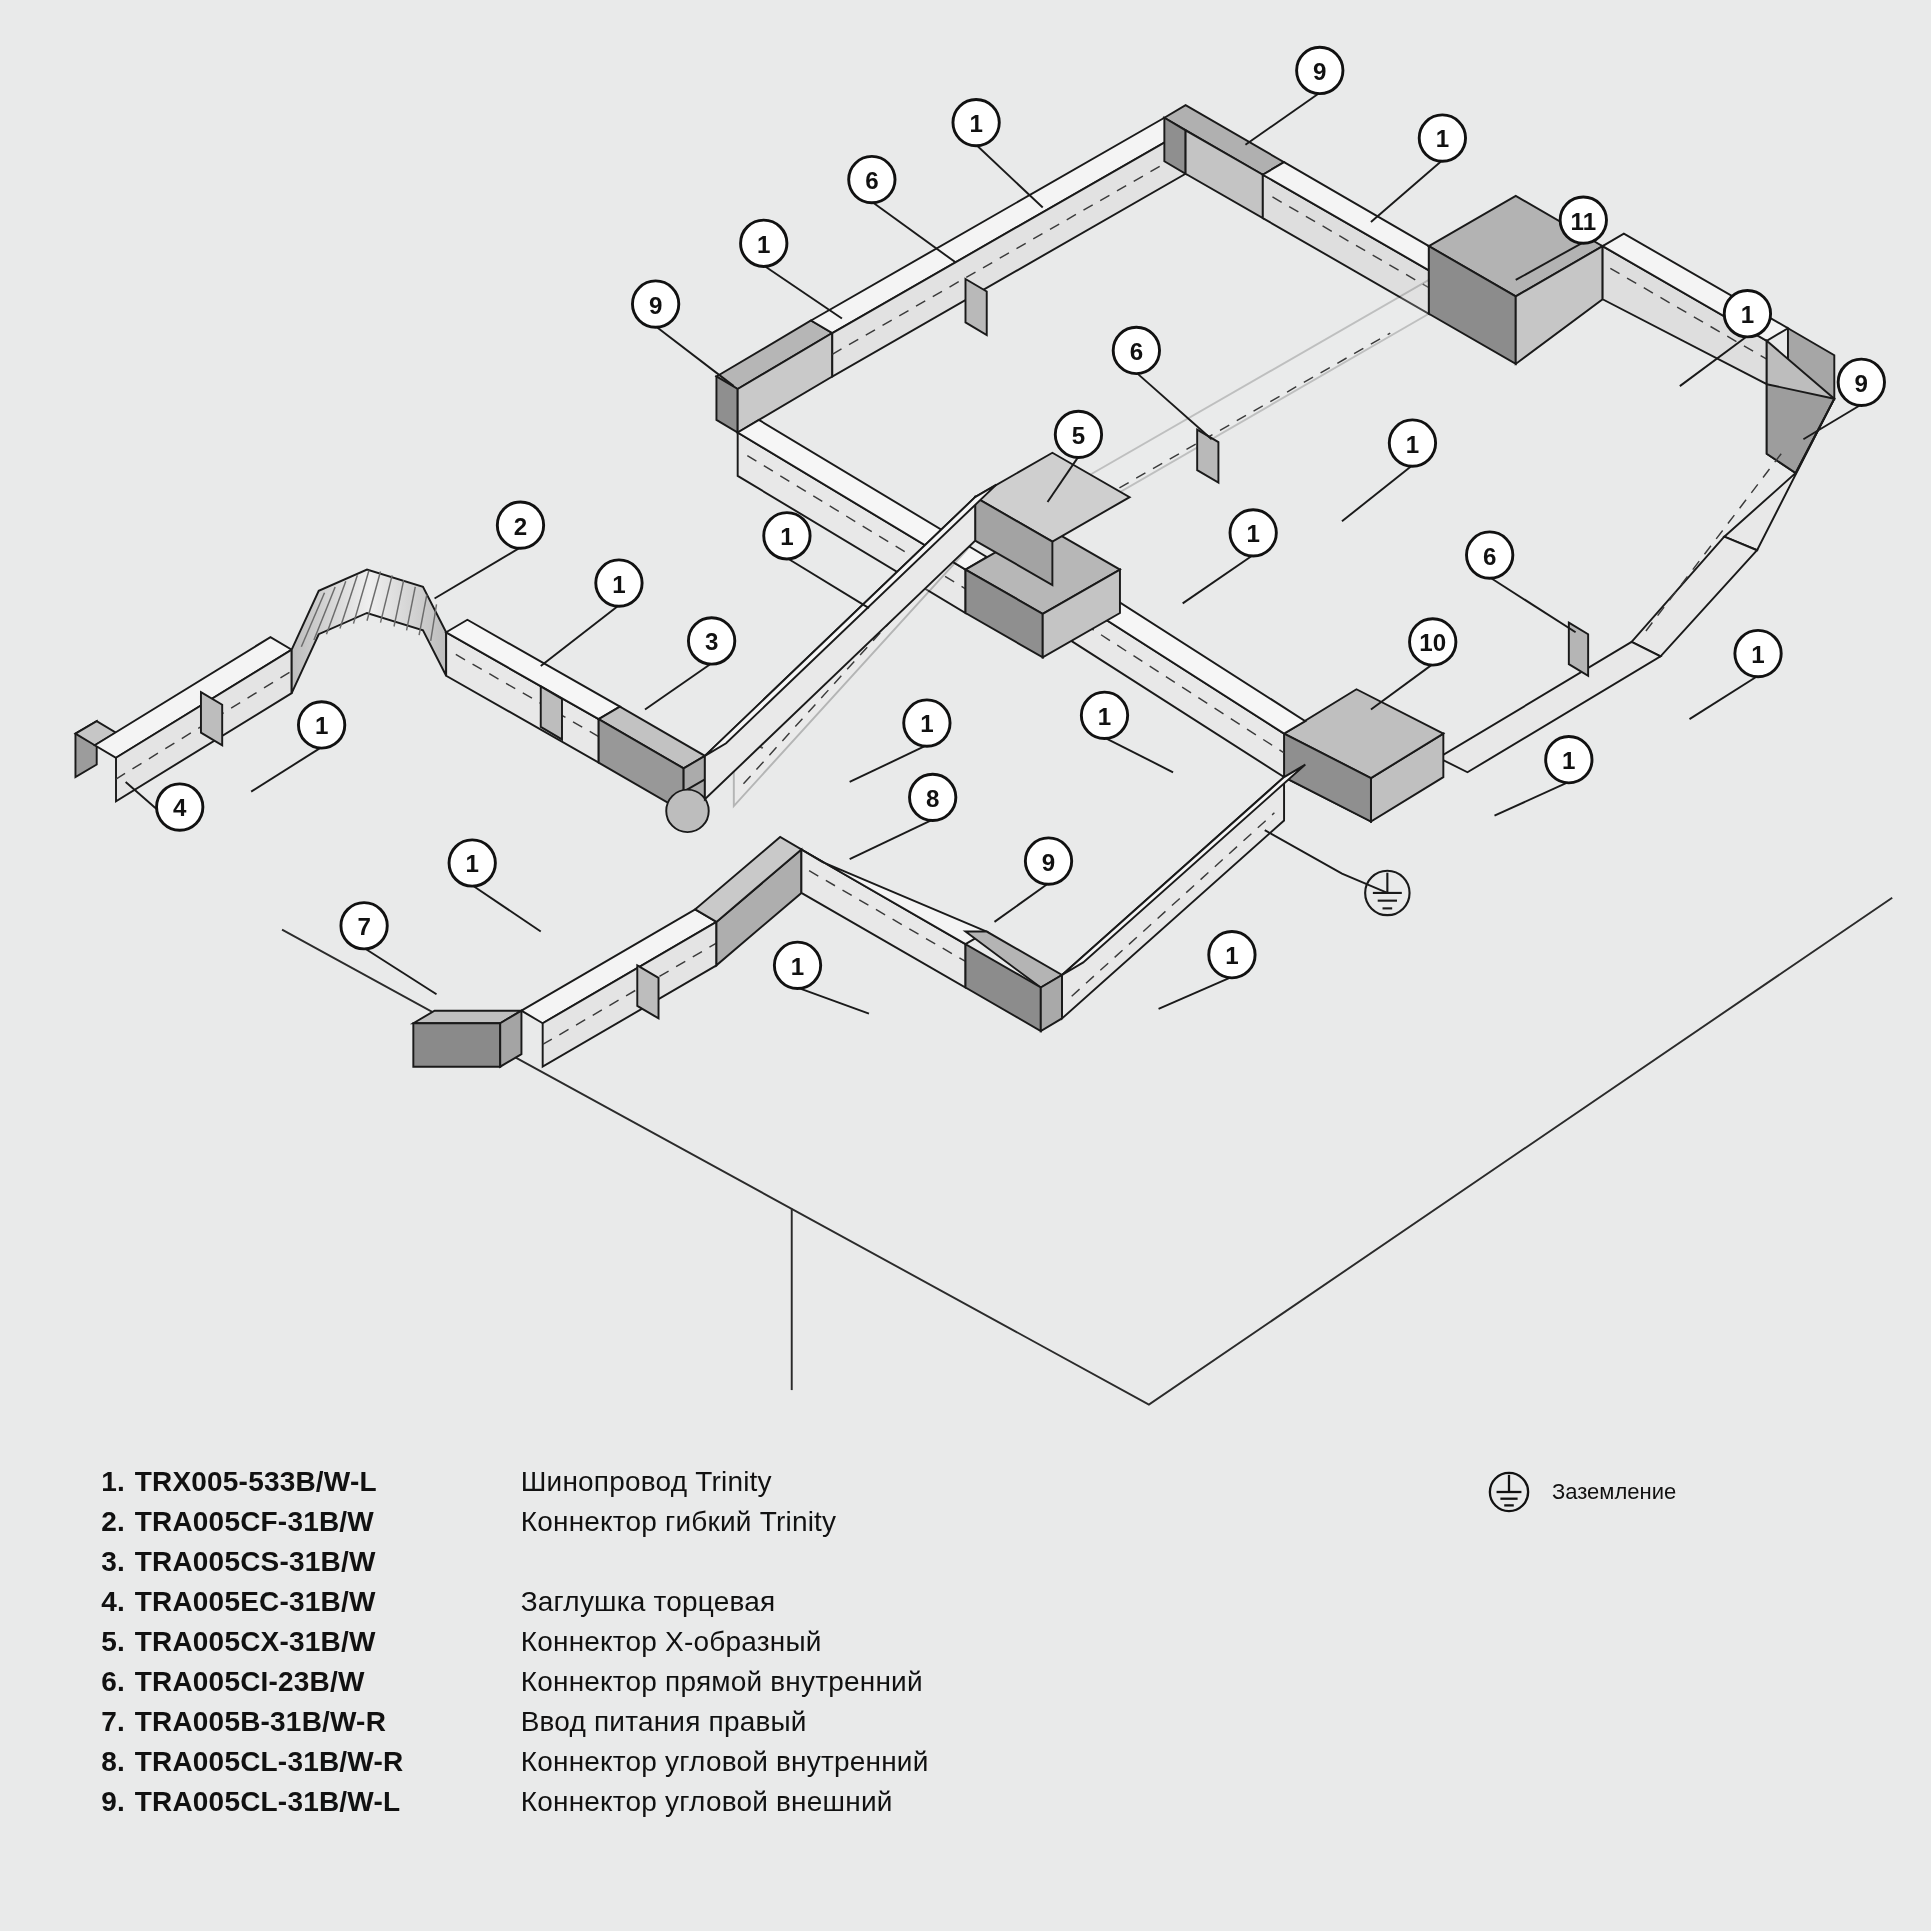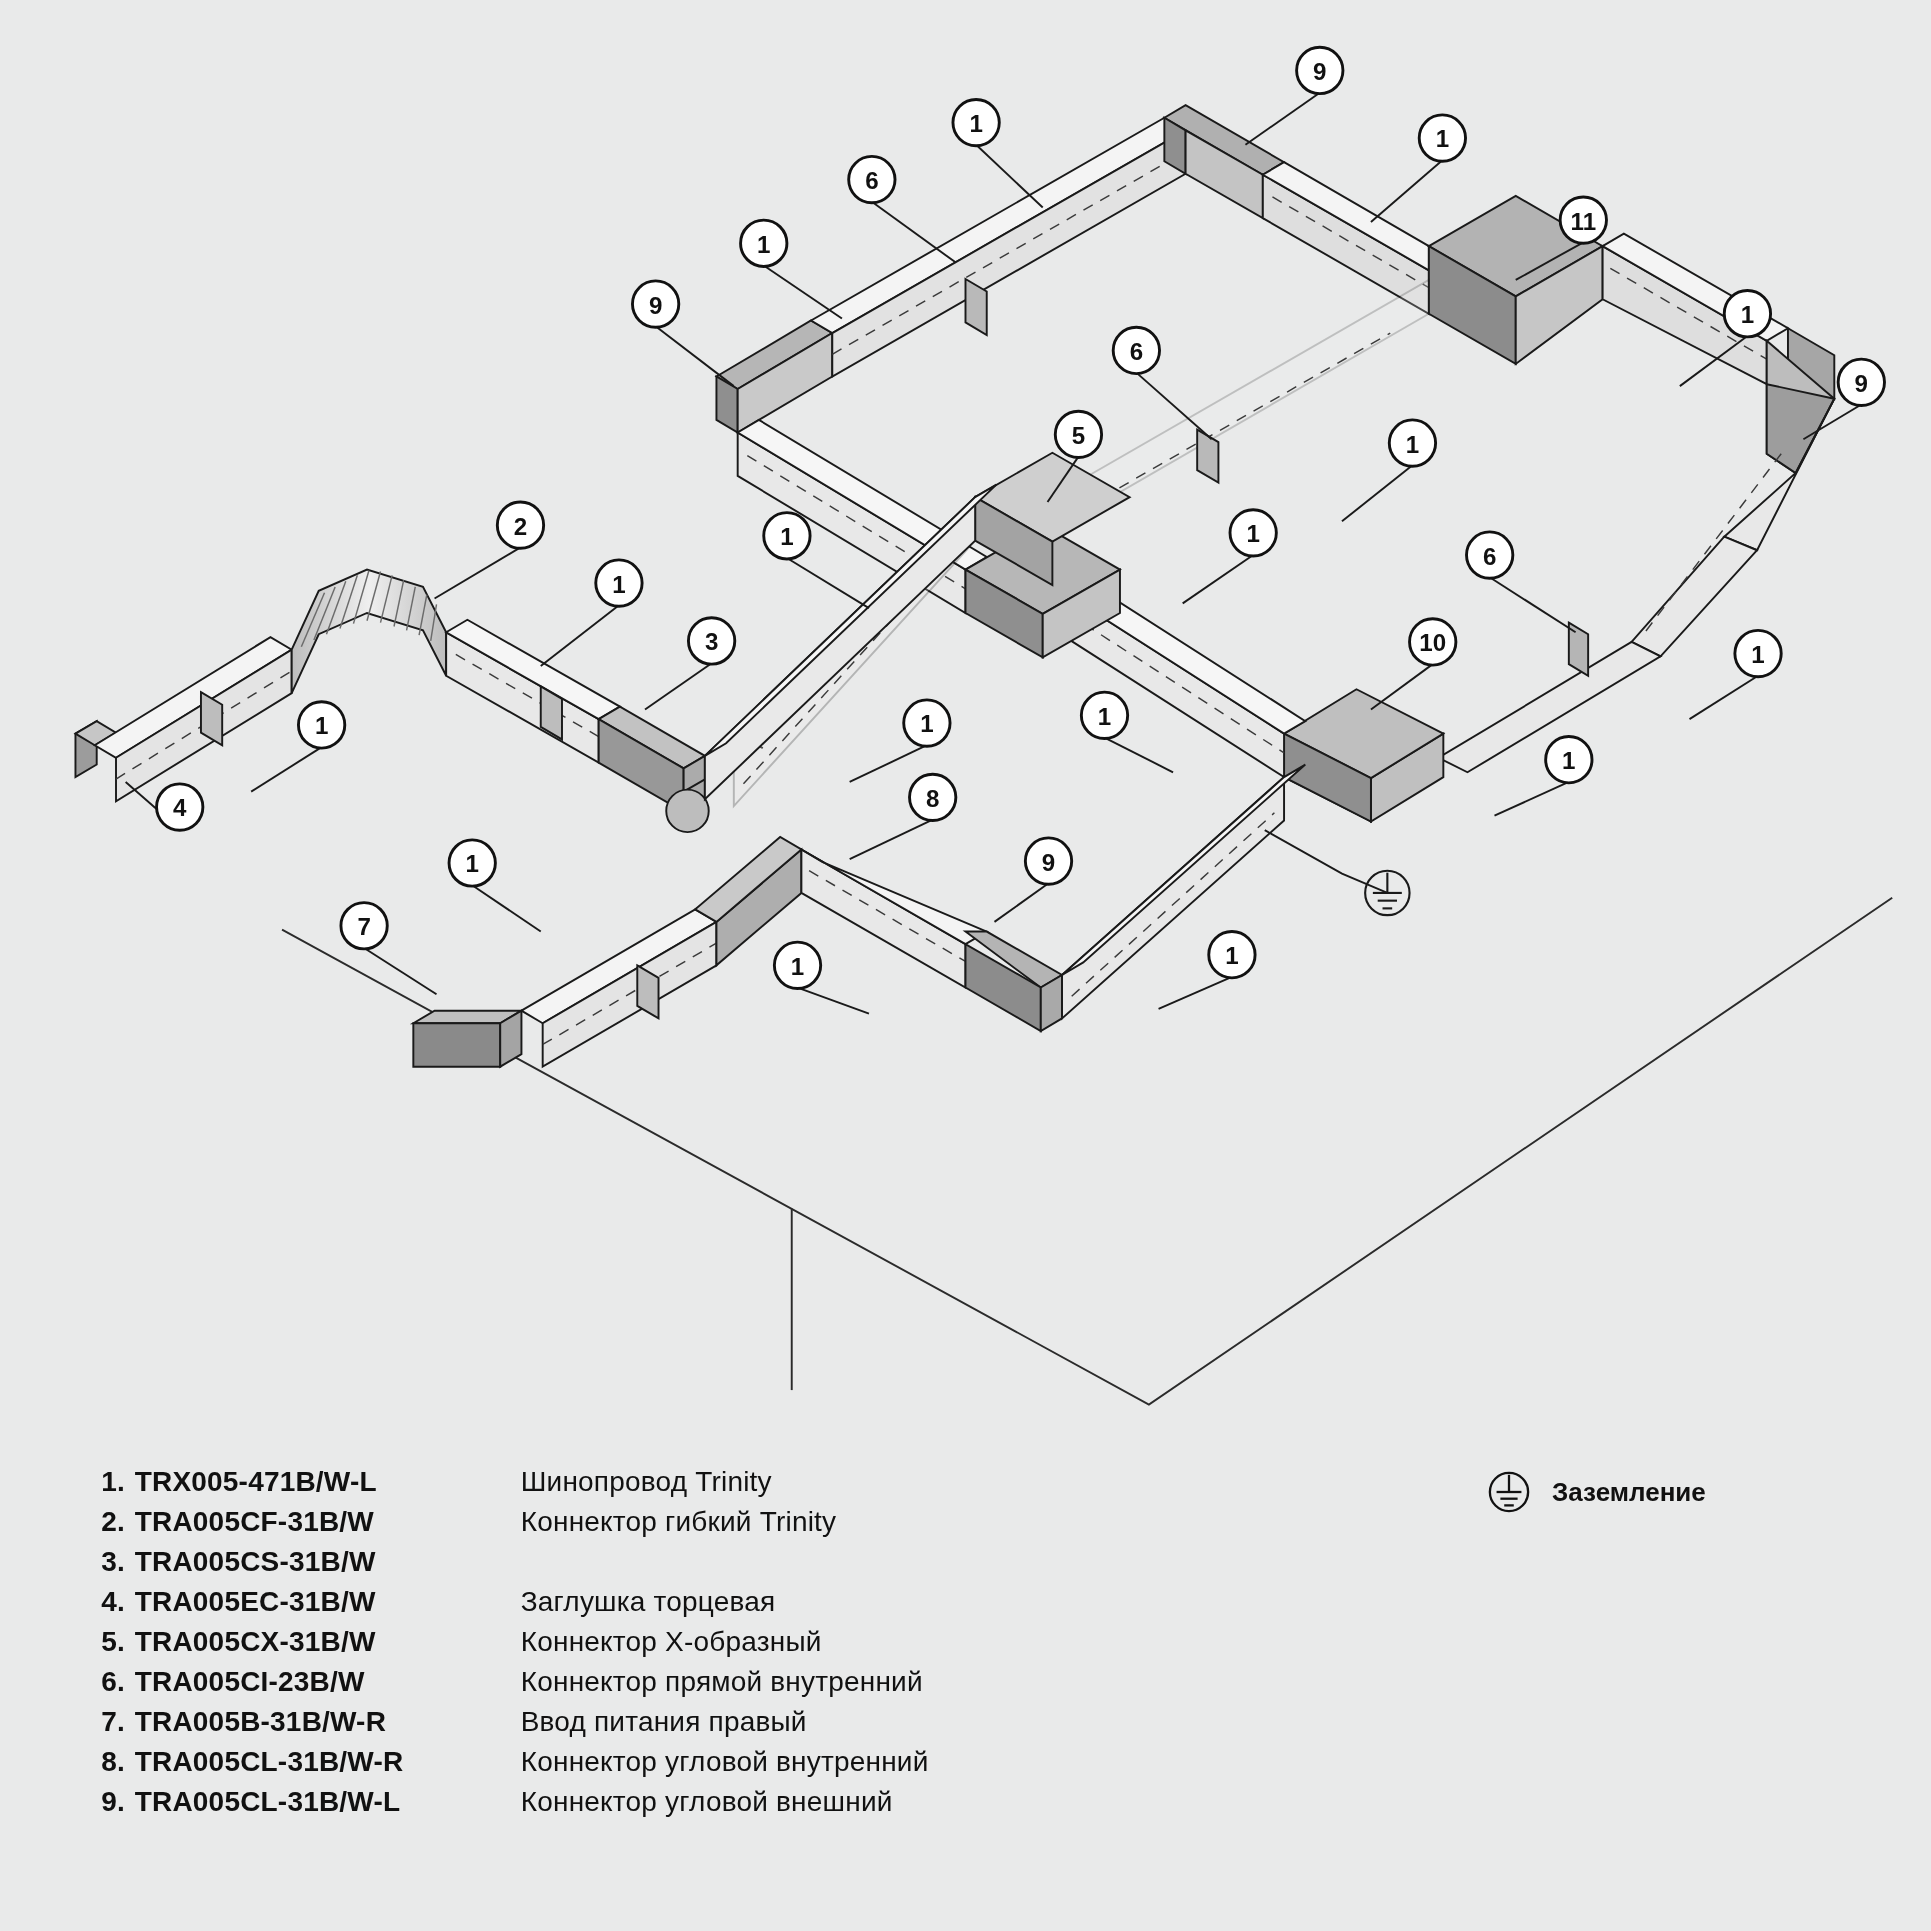--- a/index.html
+++ b/index.html
@@ -42,21 +42,21 @@
     text-align:center;
   }
   .ground-legend{
     position:absolute;
     left:1487px;top:1470px;
     display:flex;
     align-items:center;
     gap:21px;
   }
   .ground-legend .gl-label{
-    font-size:26px;font-weight:bold;color:#111;white-space:nowrap;
+    font-size:22px;font-weight:normal;color:#111;white-space:nowrap;
   }
   .callout-num{
     font-size:25px;
     font-weight:bold;
     fill:#111;
     text-anchor:middle;
     dominant-baseline:central;
     font-family:"Liberation Sans", sans-serif;
   }
 </style>
@@ -430,21 +430,21 @@
       <g>
           <circle cx="1276" cy="989" r="24" fill="#ffffff" stroke="#111" stroke-width="3"></circle>
           <text class="callout-num" x="1276" y="990">1</text>
         </g>
     </g>
   </svg>
 
   <div class="legend">
     <div class="legend-row">
       <span class="legend-num">1.</span>
-      <span class="legend-code">TRX005-471B/W-L</span>
+      <span class="legend-code">TRX005-533B/W-L</span>
       <span class="legend-desc">Шинопровод Trinity</span>
     </div>
     <div class="legend-row">
       <span class="legend-num">2.</span>
       <span class="legend-code">TRA005CF-31B/W</span>
       <span class="legend-desc">Коннектор гибкий Trinity</span>
     </div>
     <div class="legend-row">
       <span class="legend-num">3.</span>
       <span class="legend-code">TRA005CS-31B/W</span>

